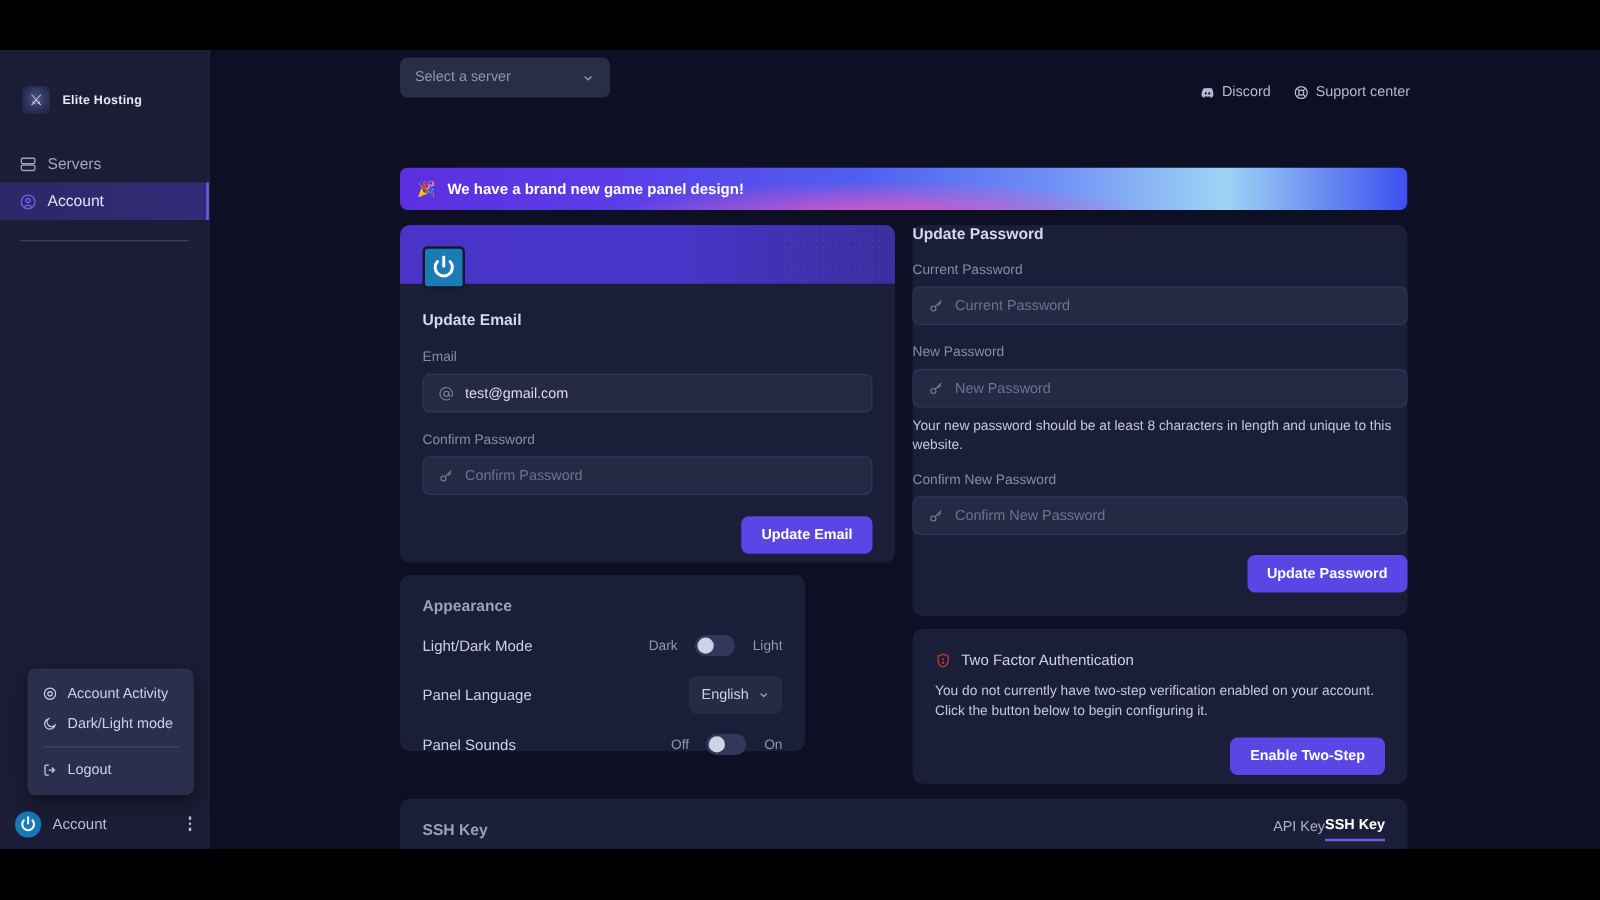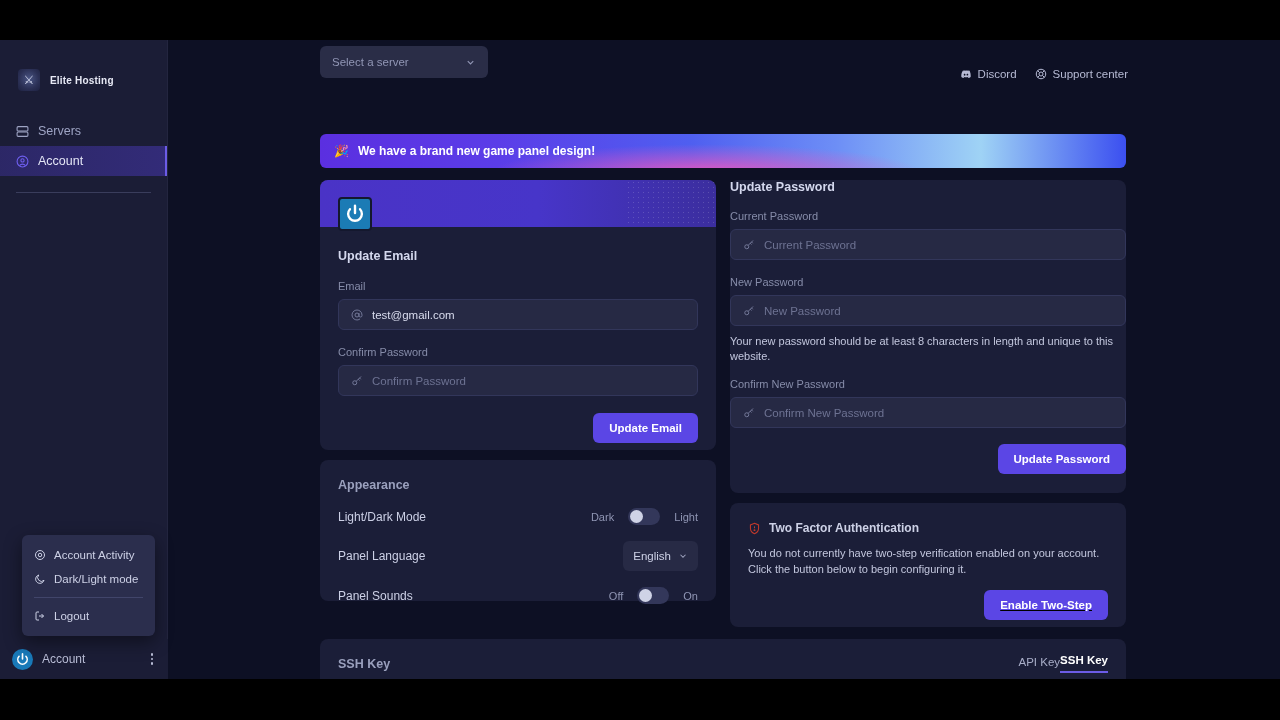--- a/index.html
+++ b/index.html
@@ -199,21 +199,21 @@
     border-radius: 4px;
     background: #1b7bb5;
     border: 2px solid #14182e;
     display: flex; align-items: center; justify-content: center;
     z-index: 4;
   }
   .gravatar svg { width: 22px; height: 22px; }
   .email-body { padding: 22px 18px 0 18px; }
 
   
-  #card-appearance { left: 152px; top: 368px; width: 396px; height: 141px; padding: 18px; }
+  #card-appearance { left: 152px; top: 368px; width: 324px; height: 141px; padding: 18px; }
   .ap-row {
     display: flex; align-items: center; justify-content: space-between;
     margin-top: 16px;
   }
   .ap-label { font-size: 12px; color: #ccd0e6; }
   .toggle-wrap { display: flex; align-items: center; gap: 14px; }
   .toggle-side { font-size: 11px; color: #9096b4; }
   .toggle {
     width: 32px; height: 17px; border-radius: 9px;
     background: #33375a; position: relative; cursor: pointer;
@@ -239,21 +239,21 @@
   .hint {
     font-size: 11px; color: #c3c7de;
     line-height: 1.33;
     margin-top: 8px;
   }
 
   
   #card-2fa { left: 562px; top: 411px; width: 396px; height: 124px; padding: 18px; }
   .twofa-head { display: flex; align-items: center; gap: 8px; }
   .twofa-head svg { width: 13px; height: 13px; color: #c0392b; }
-  .twofa-title { font-size: 12px; font-weight: bold; color: #cdd1e6; }
+  .twofa-title { font-size: 12px; font-weight: normal; color: #cdd1e6; }
   .twofa-text { font-size: 11px; color: #c3c7de; line-height: 1.45; margin-top: 11px; }
 
   
   #card-ssh { left: 152px; top: 547px; width: 806px; height: 110px; padding: 18px; }
   .ssh-tabs {
     position: absolute; right: 18px; top: 15px;
     display: flex; gap: 0; align-items: flex-end;
   }
   .ssh-tab {
     font-size: 11.5px; color: #a9aec9; padding-bottom: 5px; cursor: pointer;
@@ -491,21 +491,21 @@
     <div class="card" id="card-2fa">
       <div class="twofa-head">
         <svg viewBox="0 0 24 24" fill="none" stroke="currentColor" stroke-width="2">
           <path d="M12 2.5l7.5 3v6c0 4.6-3.2 8.5-7.5 10-4.3-1.5-7.5-5.4-7.5-10v-6z"></path>
             <path d="M12 8v3.5"></path>
             <circle cx="12" cy="15" r=".8" fill="currentColor"></circle>
         </svg>
         <span class="twofa-title">Two Factor Authentication</span>
       </div>
       <div class="twofa-text">You do not currently have two-step verification enabled on your account. Click the button below to begin configuring it.</div>
-      <div style="display:flex;justify-content:flex-end;margin-top:12px;text-decoration:underline;">
+      <div style="display:flex;justify-content:flex-end;margin-top:12px;">
         <button class="btn">Enable Two-Step</button>
       </div>
     </div>
 
     <div class="card" id="card-ssh">
       <div class="card-title" style="color:#9aa0bd;">SSH Key</div>
       <div class="ssh-tabs">
         <span class="ssh-tab">API Key</span>
         <span class="ssh-tab active">SSH Key</span>
       </div>

